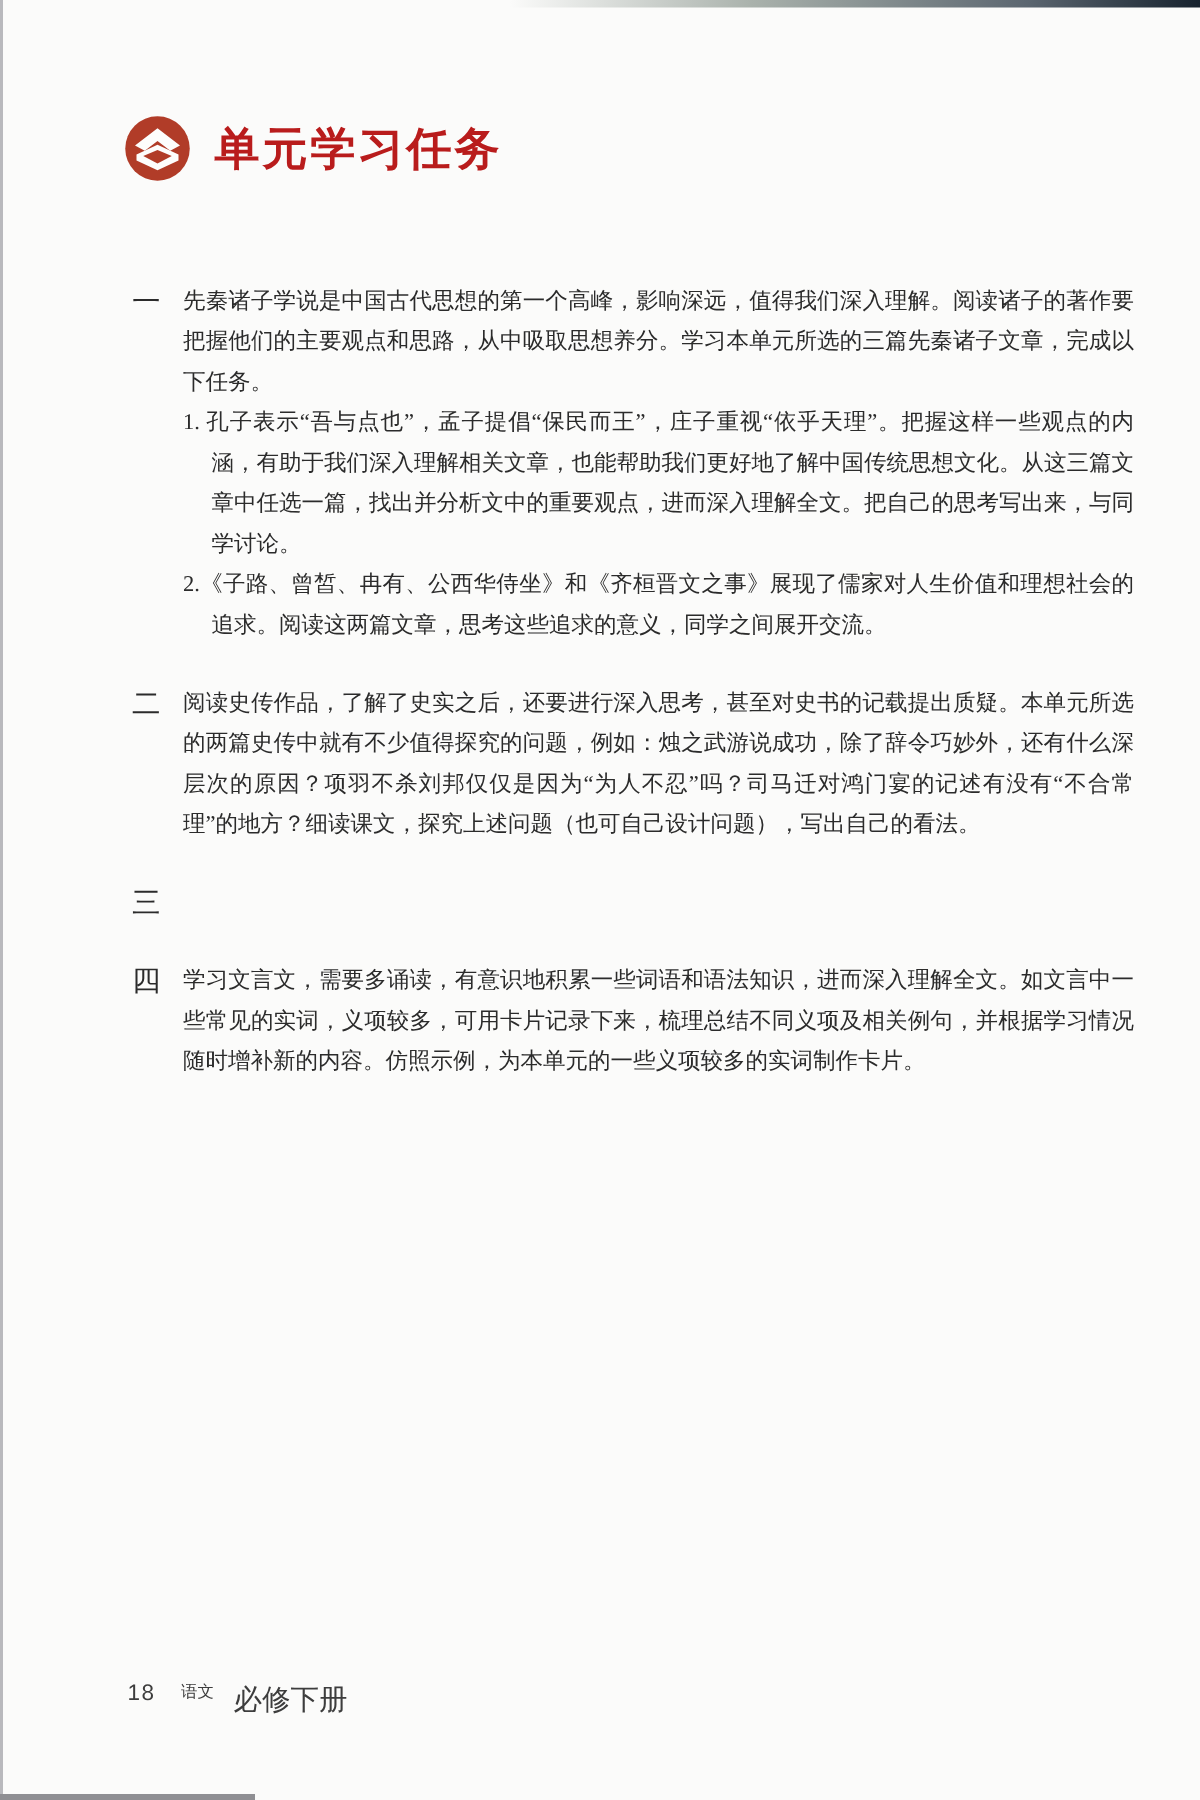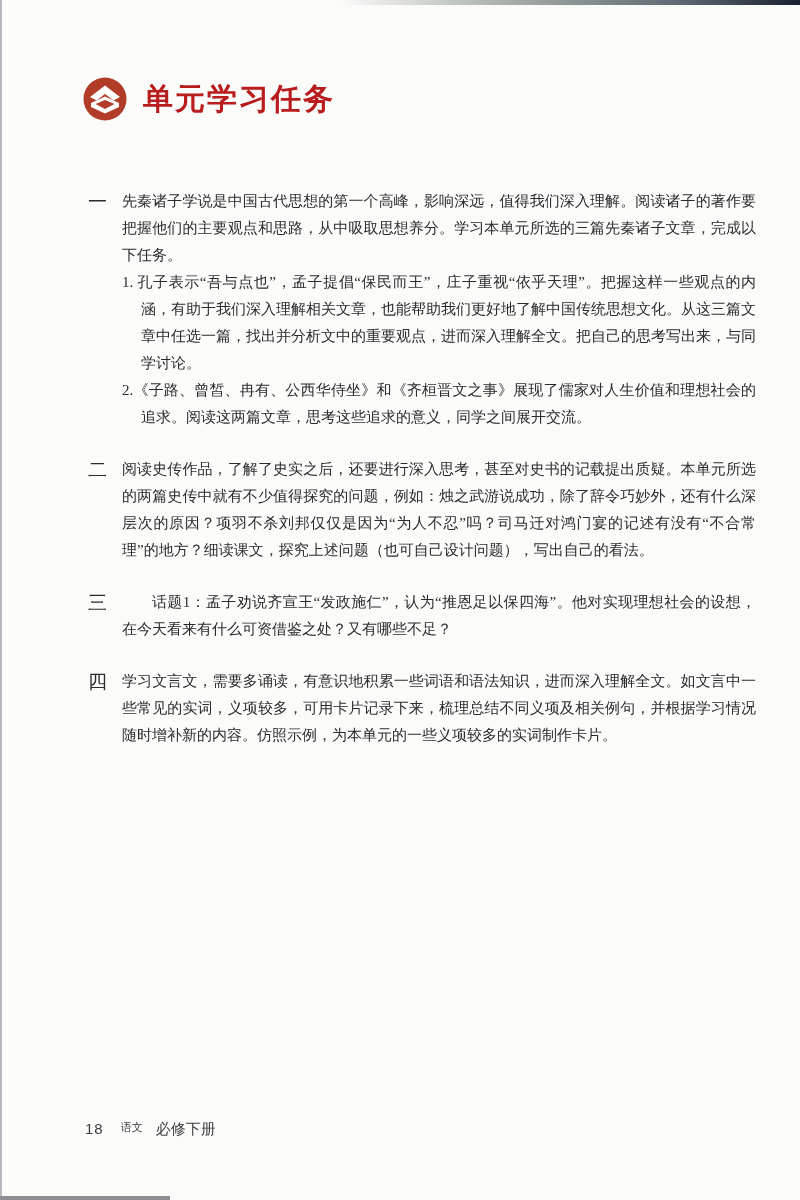--- a/index.html
+++ b/index.html
@@ -67,21 +67,21 @@
   .footer {
     position: absolute; left: 85px; top: 1120px;
     display: flex; align-items: flex-start;
     color: #3d3d3d;
   }
   .page-num {
     font-family: "Liberation Sans", sans-serif;
     font-size: 15px; letter-spacing: 1px;
   }
   .book-subject { margin-left: 17px; font-size: 11px; }
-  .book-volume  { margin-left: 13px; font-size: 15px; }
+  .book-volume  { margin-left: 13px; font-size: 19px; }
 </style>
 </head>
 <body>
 
 <div class="scan-edge-left"></div>
 <div class="scan-edge-topright"></div>
 <div class="scan-edge-bottomleft"></div>
 
 <div class="header">
   <span class="badge">
@@ -109,21 +109,20 @@
   <div class="section">
     <div class="sec-num">二</div>
     <div class="sec-body">
       <p>阅读史传作品，了解了史实之后，还要进行深入思考，甚至对史书的记载提出质疑。本单元所选的两篇史传中就有不少值得探究的问题，例如：烛之武游说成功，除了辞令巧妙外，还有什么深层次的原因？项羽不杀刘邦仅仅是因为“为人不忍”吗？司马迁对鸿门宴的记述有没有“不合常理”的地方？细读课文，探究上述问题（也可自己设计问题），写出自己的看法。</p>
     </div>
   </div>
 
   <div class="section">
     <div class="sec-num">三</div>
     <div class="sec-body">
-      <p class="topic"><span>话题1：</span><span>孟子劝说齐宣王“发政施仁”，认为“推恩足以保四海”。他对实现理想社会的设想，在今天看来有什么可资借鉴之处？又有哪些不足？</span></p>
     </div>
   </div>
 
   <div class="section">
     <div class="sec-num">四</div>
     <div class="sec-body">
       <p>学习文言文，需要多诵读，有意识地积累一些词语和语法知识，进而深入理解全文。如文言中一些常见的实词，义项较多，可用卡片记录下来，梳理总结不同义项及相关例句，并根据学习情况随时增补新的内容。仿照示例，为本单元的一些义项较多的实词制作卡片。</p>
     </div>
   </div>
 

